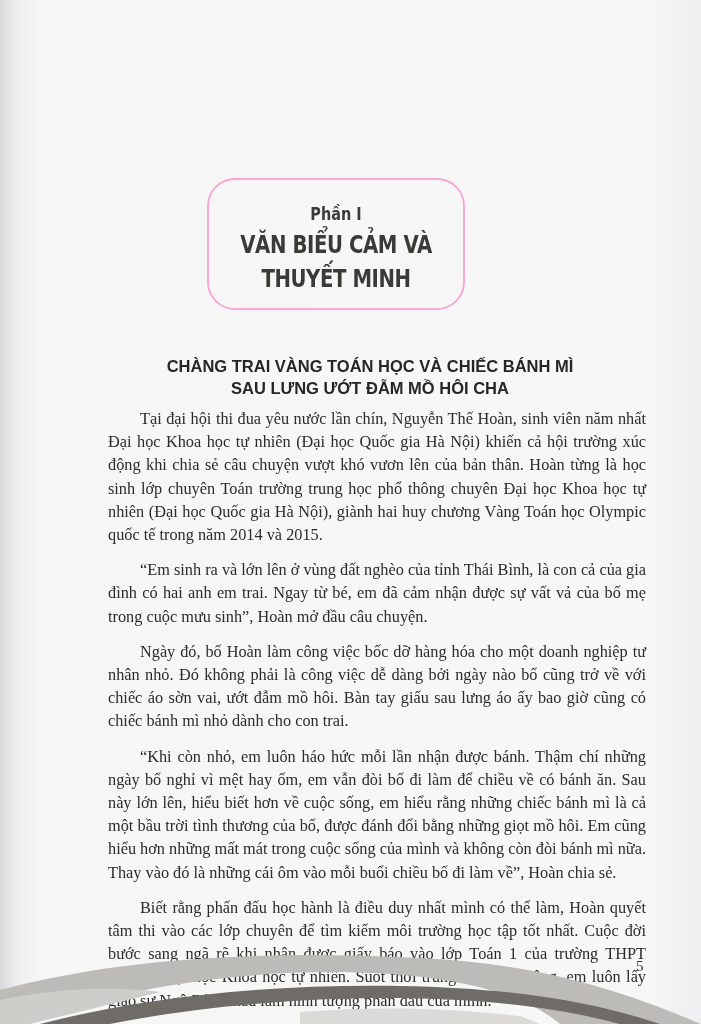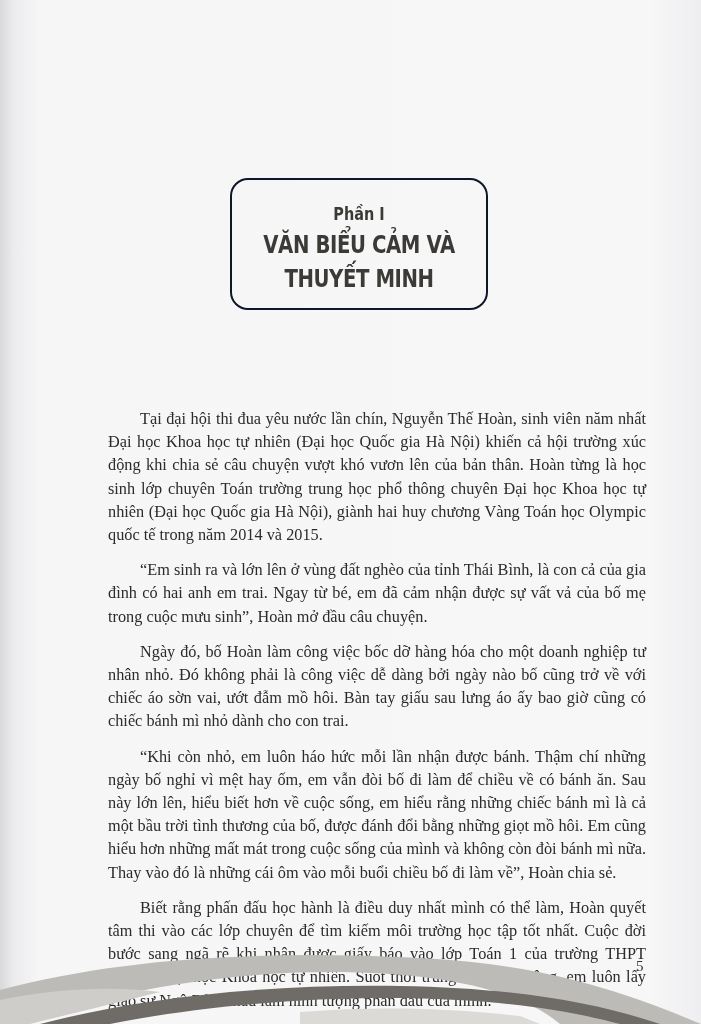--- a/index.html
+++ b/index.html
@@ -3,22 +3,22 @@
 <meta charset="utf-8">
 <style>
   html, body { margin:0; padding:0; }
   body {
     width:701px; height:1024px; overflow:hidden; position:relative;
     background: linear-gradient(90deg, #d9d9db 0px, #ececee 14px, #f6f6f7 40px, #f7f7f8 650px, #eeeef0 701px);
     font-family: "Liberation Serif", serif;
     color:#2a2a2a;
   }
   .part-box {
-    position:absolute; left:230px; top:178px; width:258px; height:132px;
-    border:2px solid #0f172a; border-radius:18px; box-sizing:border-box;
+    position:absolute; left:207px; top:178px; width:258px; height:132px;
+    border:2px solid #f9a8d4; border-radius:28px; box-sizing:border-box;
     text-align:center;
   }
   .part-label {
     margin-top:24px; font-family:"DejaVu Sans", sans-serif; font-weight:bold;
     font-size:17px; color:#3c3a36; transform:scaleX(0.85);
   }
   .part-title {
     margin-top:4px; font-family:"DejaVu Sans", sans-serif; font-weight:bold;
     font-size:24px; line-height:34px; color:#3c3a36; letter-spacing:-0.5px;
     transform:scaleX(0.82);
@@ -43,20 +43,22 @@
 
 <div class="part-box">
   <div class="part-label">Phần I</div>
   <div class="part-title">
     <div>VĂN BIỂU CẢM VÀ</div>
     <div>THUYẾT MINH</div>
   </div>
 </div>
 
 <div class="article-title">
+  <div>CHÀNG TRAI VÀNG TOÁN HỌC VÀ CHIẾC BÁNH MÌ</div>
+  <div>SAU LƯNG ƯỚT ĐẪM MỒ HÔI CHA</div>
 </div>
 
 <div class="body-text">
   <p>Tại đại hội thi đua yêu nước lần chín, Nguyễn Thế Hoàn, sinh viên năm nhất Đại học Khoa học tự nhiên (Đại học Quốc gia Hà Nội) khiến cả hội trường xúc động khi chia sẻ câu chuyện vượt khó vươn lên của bản thân. Hoàn từng là học sinh lớp chuyên Toán trường trung học phổ thông chuyên Đại học Khoa học tự nhiên (Đại học Quốc gia Hà Nội), giành hai huy chương Vàng Toán học Olympic quốc tế trong năm 2014 và 2015.</p>
   <p>“Em sinh ra và lớn lên ở vùng đất nghèo của tỉnh Thái Bình, là con cả của gia đình có hai anh em trai. Ngay từ bé, em đã cảm nhận được sự vất vả của bố mẹ trong cuộc mưu sinh”, Hoàn mở đầu câu chuyện.</p>
   <p>Ngày đó, bố Hoàn làm công việc bốc dỡ hàng hóa cho một doanh nghiệp tư nhân nhỏ. Đó không phải là công việc dễ dàng bởi ngày nào bố cũng trở về với chiếc áo sờn vai, ướt đẫm mồ hôi. Bàn tay giấu sau lưng áo ấy bao giờ cũng có chiếc bánh mì nhỏ dành cho con trai.</p>
   <p>“Khi còn nhỏ, em luôn háo hức mỗi lần nhận được bánh. Thậm chí những ngày bố nghỉ vì mệt hay ốm, em vẫn đòi bố đi làm để chiều về có bánh ăn. Sau này lớn lên, hiểu biết hơn về cuộc sống, em hiểu rằng những chiếc bánh mì là cả một bầu trời tình thương của bố, được đánh đổi bằng những giọt mồ hôi. Em cũng hiểu hơn những mất mát trong cuộc sống của mình và không còn đòi bánh mì nữa. Thay vào đó là những cái ôm vào mỗi buổi chiều bố đi làm về”, Hoàn chia sẻ.</p>
   <p>Biết rằng phấn đấu học hành là điều duy nhất mình có thể làm, Hoàn quyết tâm thi vào các lớp chuyên để tìm kiếm môi trường học tập tốt nhất. Cuộc đời bước sang ngã rẽ khi nhận được giấy báo vào lớp Toán 1 của trường THPT Chuyên Đại học Khoa học tự nhiên. Suốt thời trung học phổ thông, em luôn lấy giáo sư Ngô Bảo Châu làm hình tượng phấn đấu của mình.</p>
   <p>Hoàn không làm bố mẹ thất vọng khi liên tiếp đạt được nhiều thành tích cao. Năm 2014, em giành huy chương vàng Toán quốc tế khi là thành viên nhỏ tuổi nhất đoàn Việt Nam tham dự. Năm 2015, Hoàn tiếp tục giành huy chương vàng thứ hai với số điểm cao hơn năm trước.</p>
 </div>

